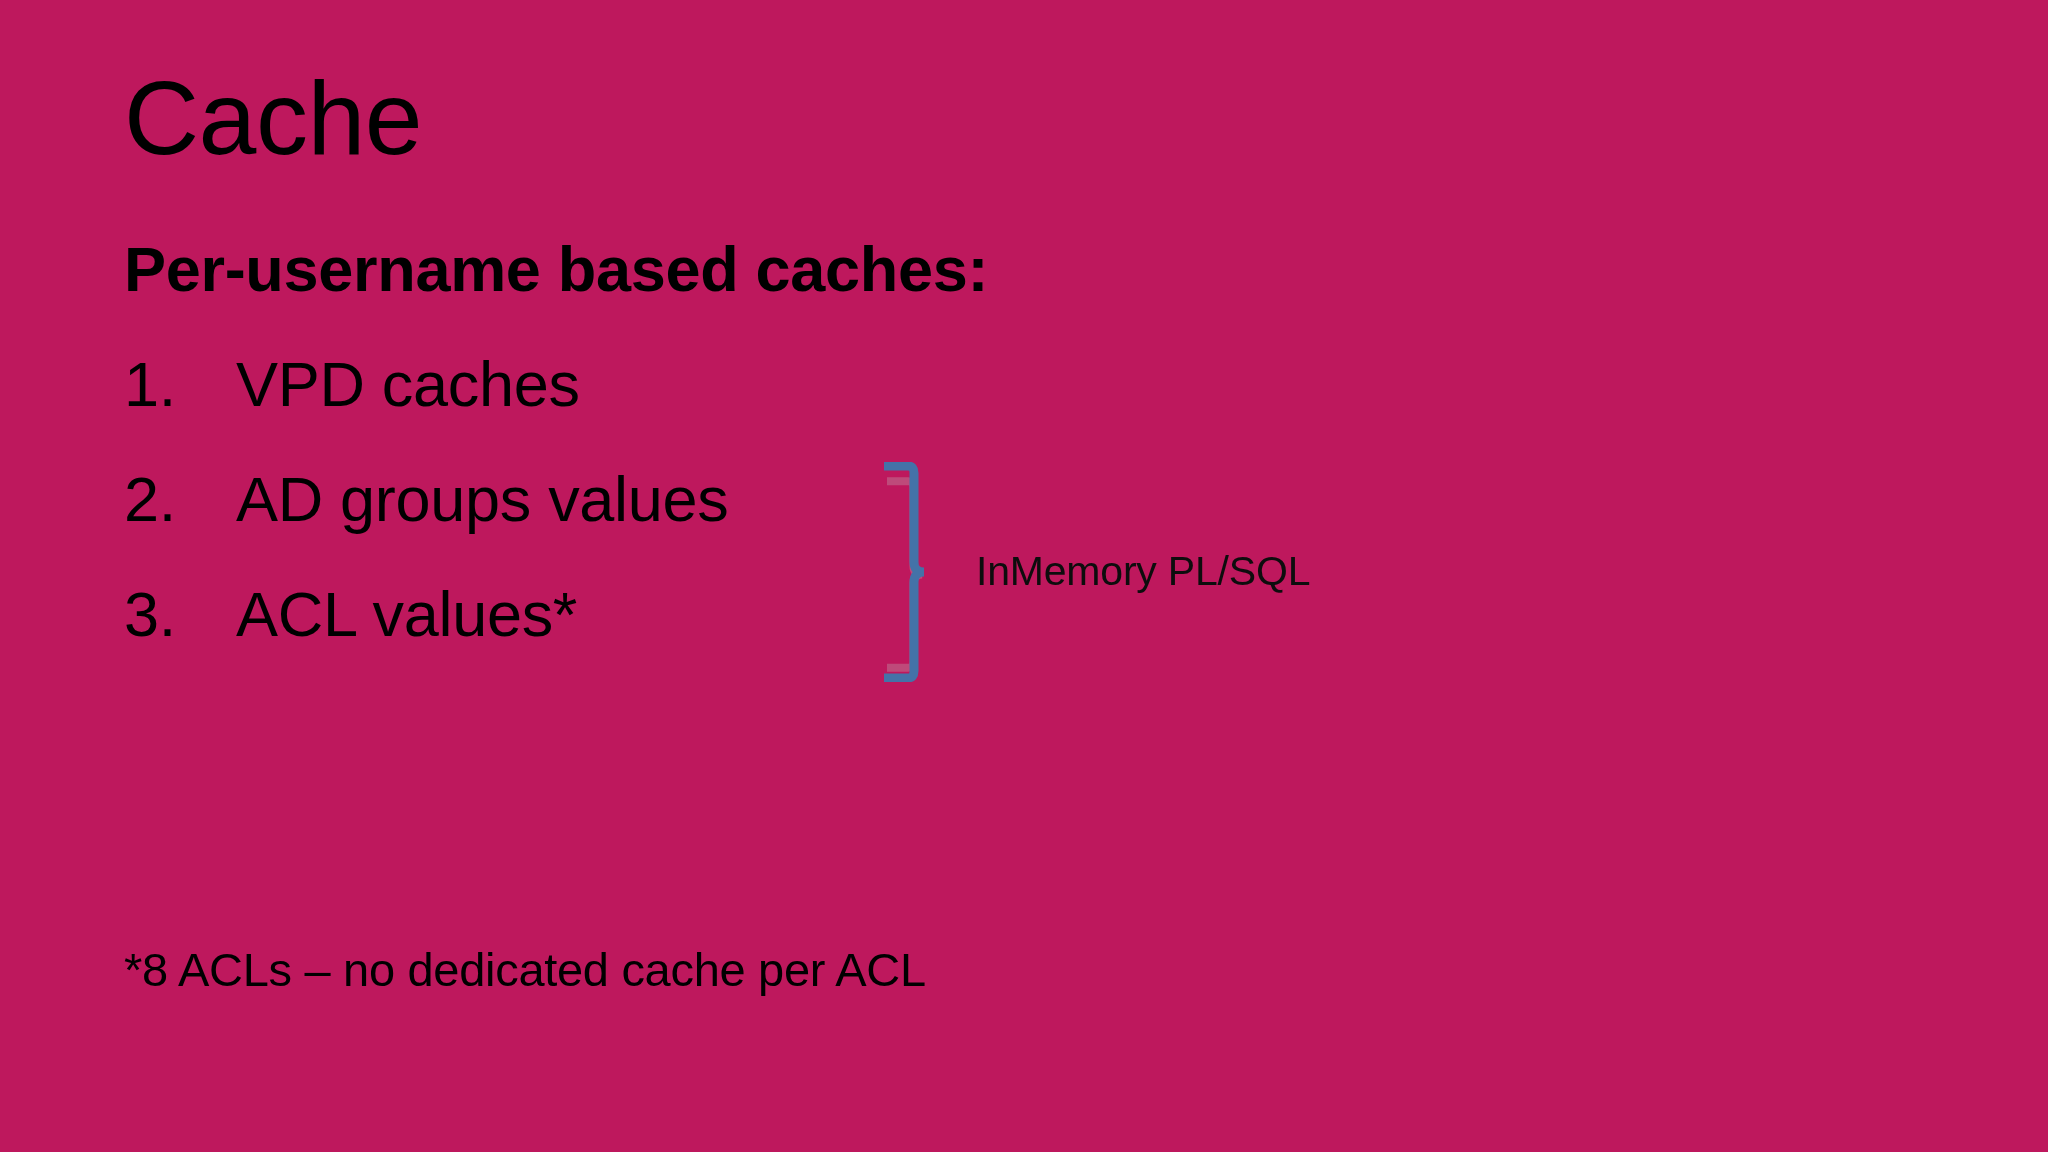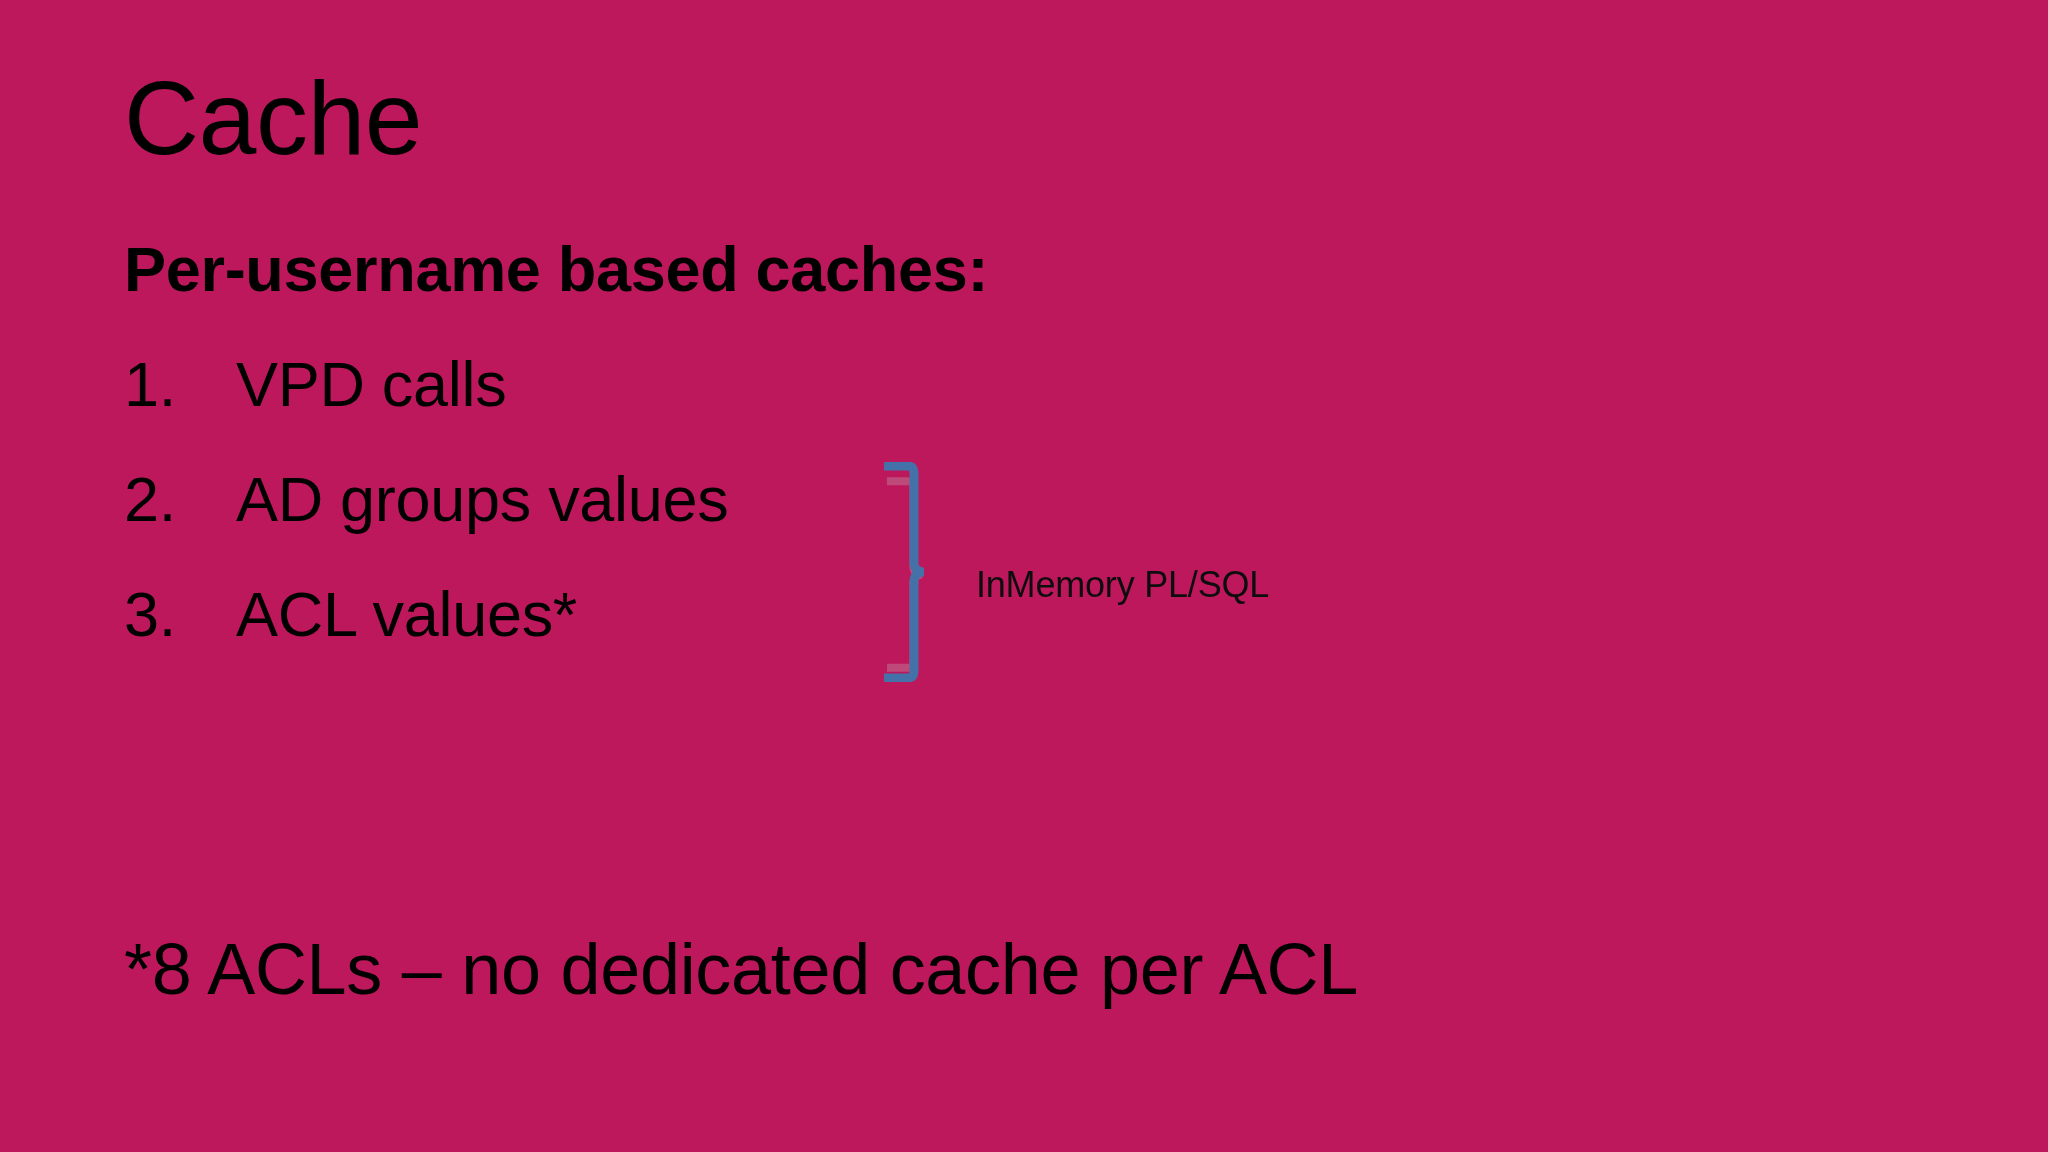--- a/index.html
+++ b/index.html
@@ -95,35 +95,34 @@
     left: 0px;
     top: 0px;
     width: 50px;
     height: 220px;
   }
 
   #brace-label {
     position: absolute;
     left: 976px;
     top: 547px;
-    font-size: 36px;
+    font-size: 41px;
     line-height: 1.2;
     font-weight: 400;
     color: #0d0d0d;
     white-space: nowrap;
     letter-spacing: -0.2px;
-    margin-top: 16px;
   }
 
   
   #footnote {
     position: absolute;
     left: 124px;
     top: 912px;
-    font-size: 72px;
+    font-size: 47px;
     line-height: 115px;
     font-weight: 400;
     color: #000000;
     white-space: nowrap;
     letter-spacing: -0.3px;
   }
 </style>
 </head>
 <body>
 
@@ -131,21 +130,21 @@
 
   <div id="slide-title">Cache</div>
 
   <div id="body-block">
     <div class="body-line">Per-username based caches:</div>
   </div>
 
   <ol id="numbered-list">
     <li class="list-row">
       <span class="list-num">1.</span>
-      <span class="list-text">VPD calls</span>
+      <span class="list-text">VPD caches</span>
     </li>
     <li class="list-row">
       <span class="list-num">2.</span>
       <span class="list-text">AD groups values</span>
     </li>
     <li class="list-row">
       <span class="list-num">3.</span>
       <span class="list-text">ACL values*</span>
     </li>
   </ol>

